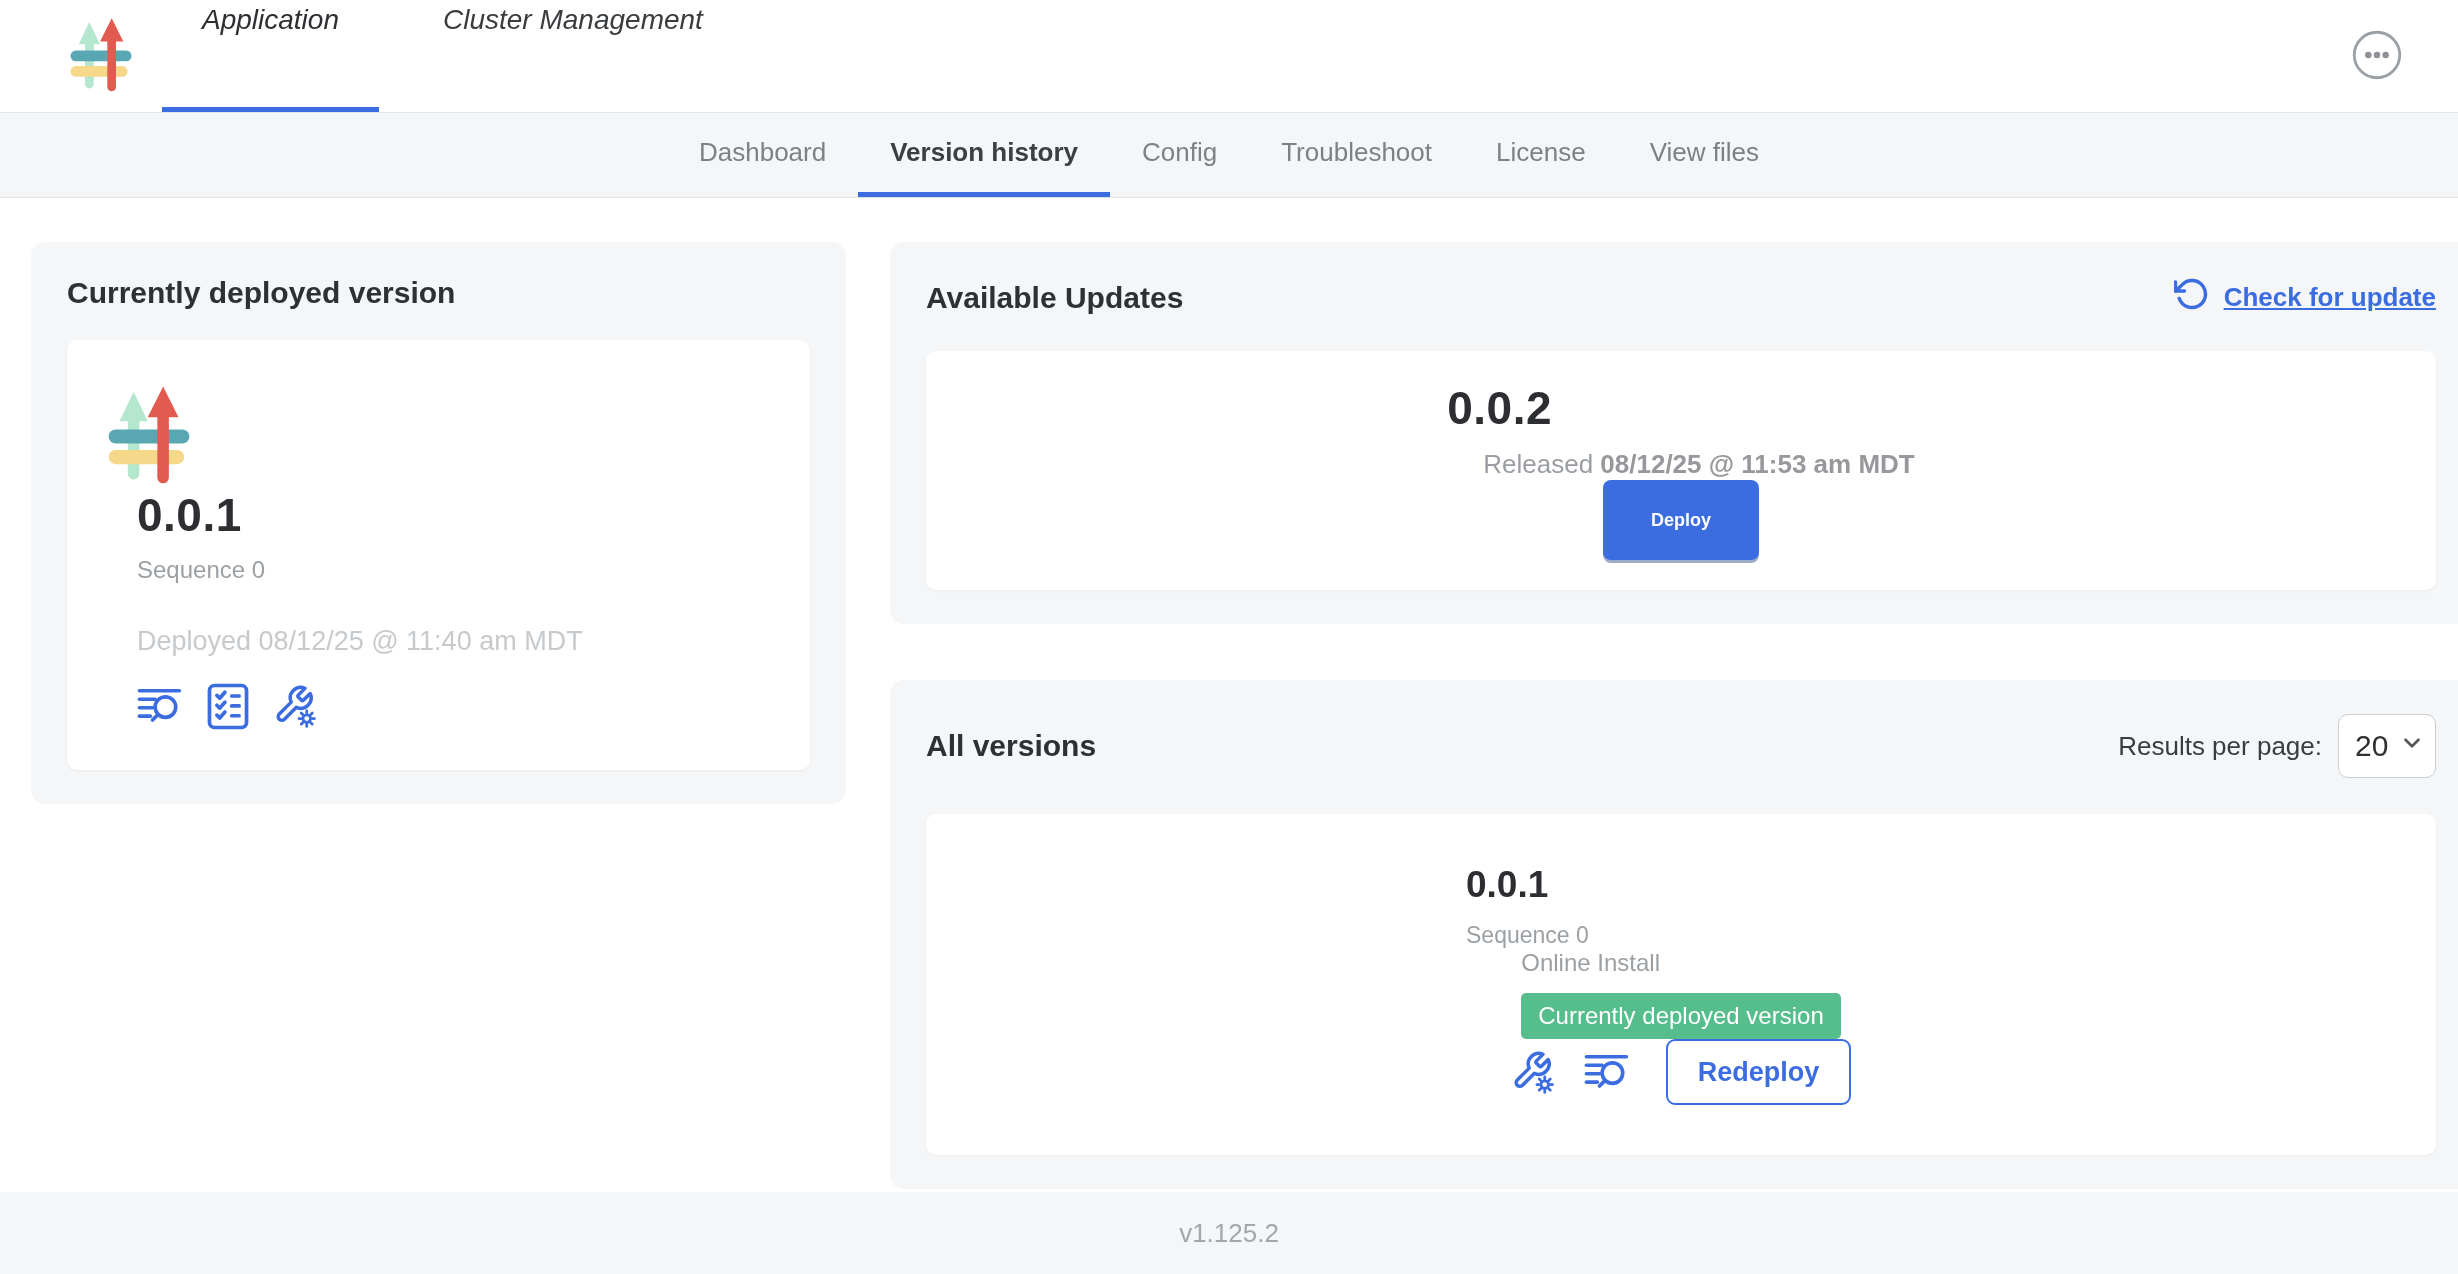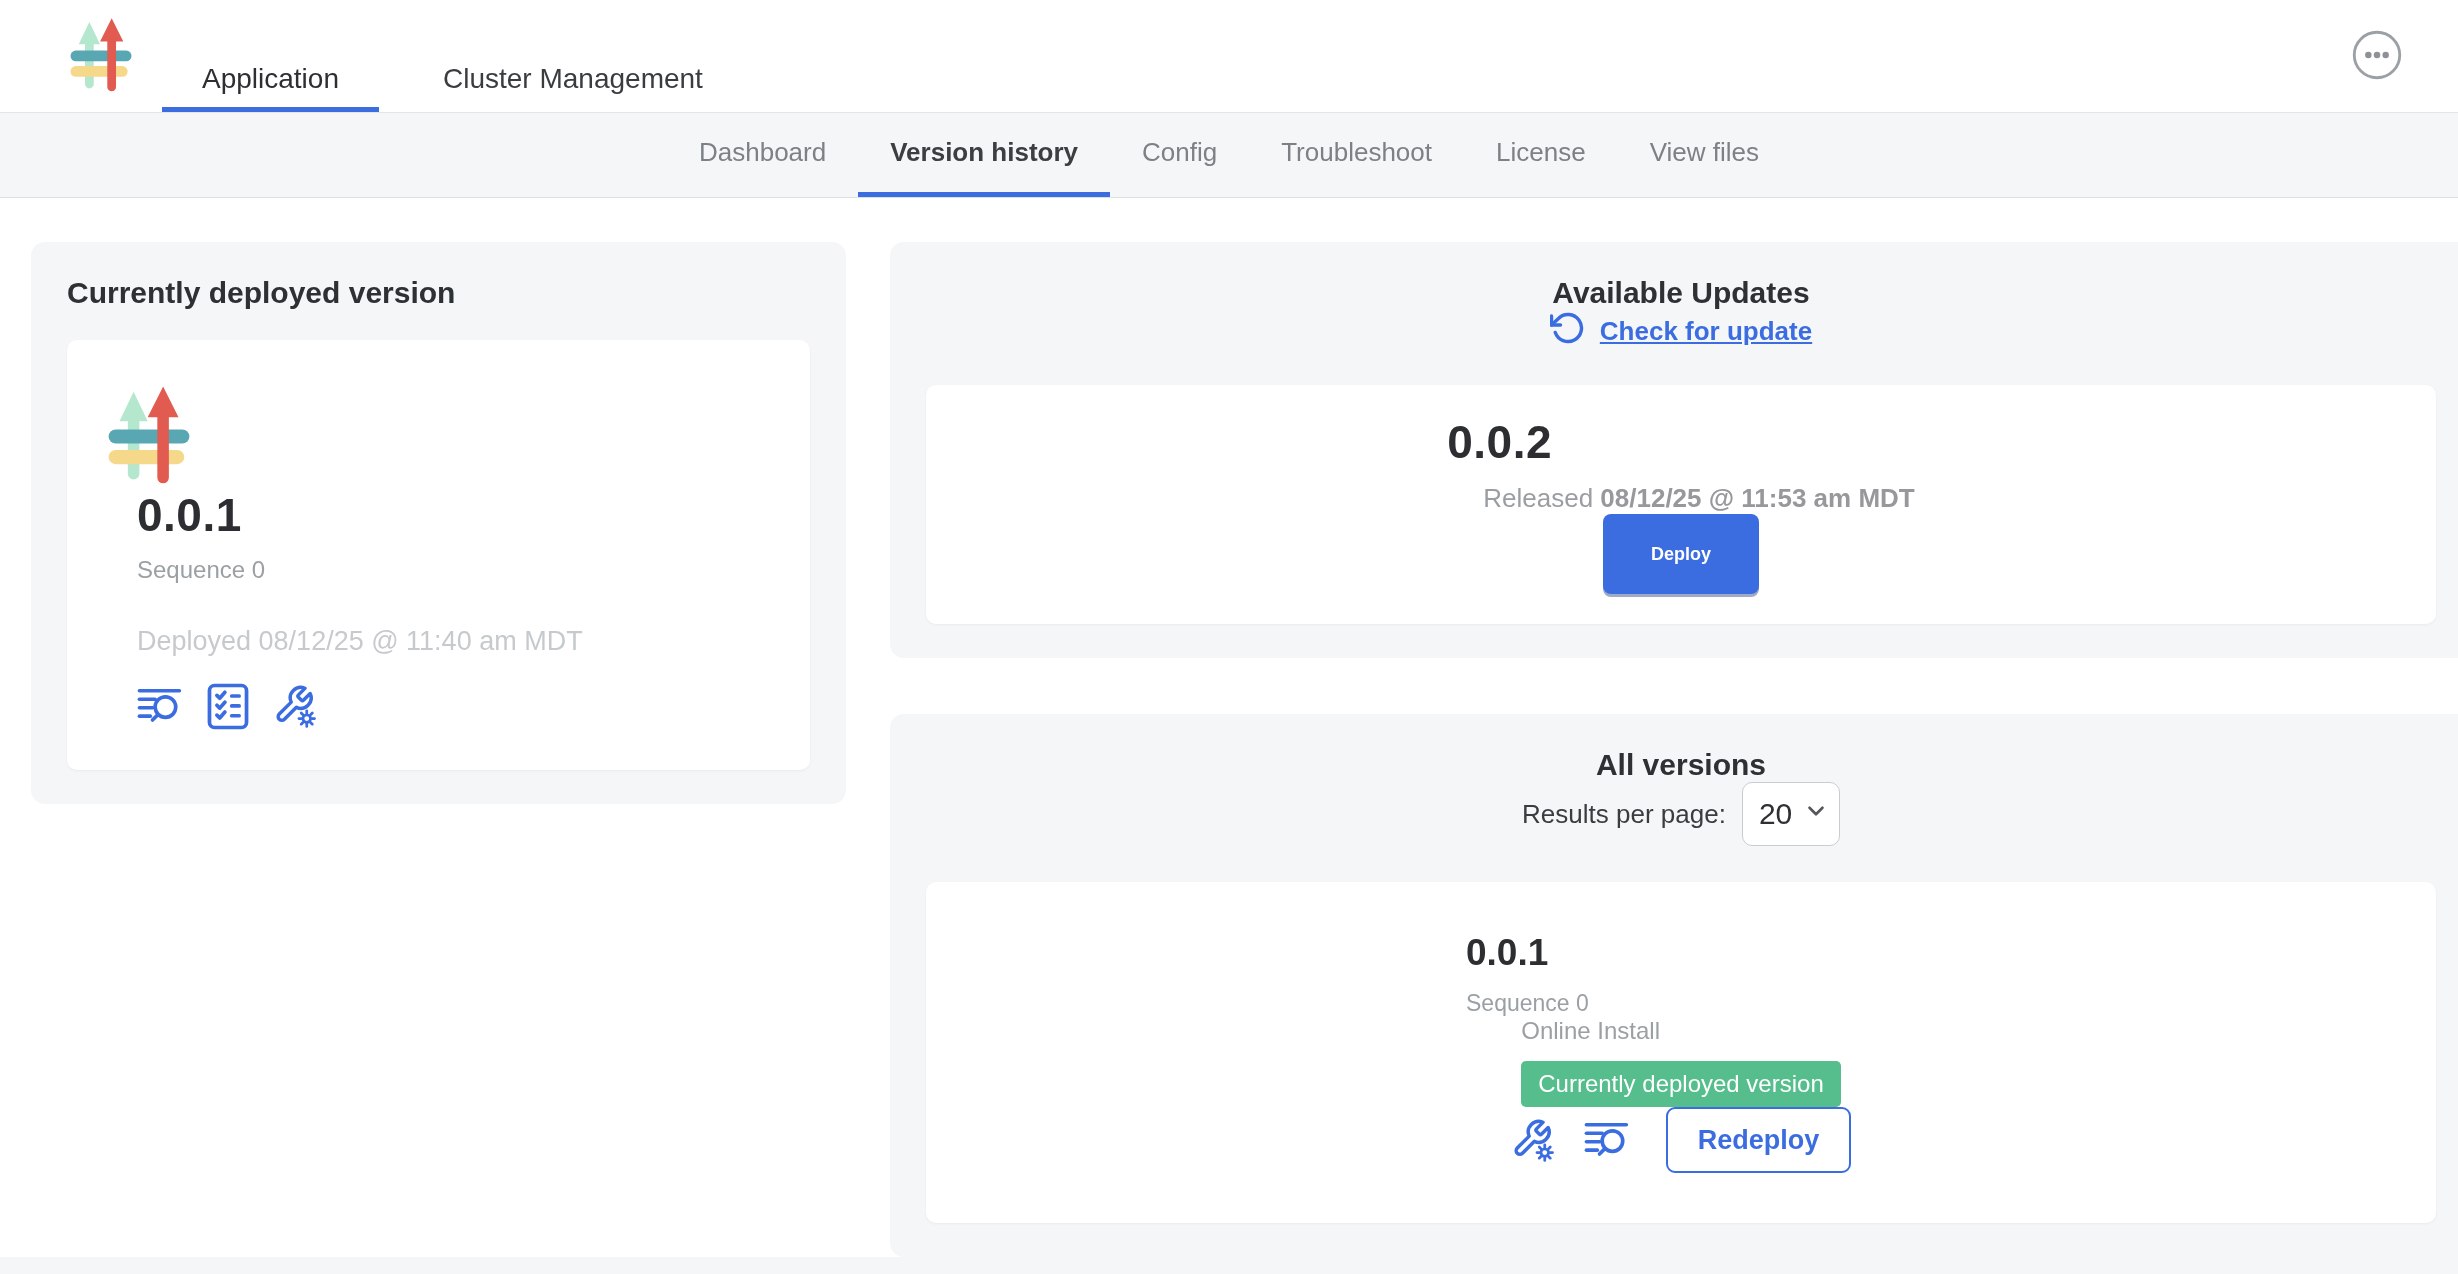--- a/index.html
+++ b/index.html
@@ -6,22 +6,22 @@
   html,body { background:#fff; }
   body { font-family:"Liberation Sans","DejaVu Sans",sans-serif; color:#34373a; }
   .app { position:relative; width:2458px; height:1274px; background:#fff; overflow:hidden;
          display:flex; flex-direction:column; }
 
   
   header.topbar { height:113px; background:#fff; border-bottom:1px solid #e3e6e9;
                   display:flex; align-items:stretch; flex:0 0 auto; }
   .logo-wrap { display:flex; align-items:center; padding:0 30px 0 70px; }
   .header-tabs { display:flex; align-items:stretch; gap:24px; }
-  .htab { display:flex; align-items:flex-end; padding:12px 40px; font-size:28px; color:#3a3d40;
-          border-bottom:5px solid transparent; cursor:pointer; }
+  .htab { display:flex; align-items:flex-start; padding:4px 40px; font-size:28px; color:#3a3d40;
+          border-bottom:5px solid transparent; cursor:pointer;font-style:italic; }
   .htab.active { color:#2d2f32; border-bottom-color:#3B6CE0; }
   .menu-btn { margin-left:auto; margin-right:54px; align-self:center; width:54px; height:54px;
               background:none; border:none; cursor:pointer; display:flex; align-items:center; justify-content:center; }
 
   
   nav.subnav { height:85px; background:#f4f6f8; border-bottom:1px solid #dde1e4;
                display:flex; justify-content:center; flex:0 0 auto; }
   .stab { display:flex; align-items:center; padding:0 32px; font-size:26px; color:#7d8185;
           border-bottom:5px solid transparent; cursor:pointer; }
   .stab.active { color:#3c3f42; font-weight:700; border-bottom-color:#3B6CE0; }
@@ -36,21 +36,21 @@
   .left-card h2 { margin-bottom:30px; }
   .deployed-inner { display:flex; align-items:flex-start; padding:44px 36px 40px 40px; }
   .deployed-meta { margin-left:30px; }
   .version-big { font-size:46px; font-weight:700; color:#2c2e31; letter-spacing:.5px; }
   .seq { font-size:24px; color:#9ba0a4; margin-top:14px; }
   .deployed-line { font-size:27px; color:#c6cacd; margin-top:42px; }
   .icon-row { display:flex; align-items:center; gap:24px; margin-top:26px; color:#3B6CE0; }
   .icon-btn { background:none; border:none; color:#3B6CE0; cursor:pointer; display:flex; align-items:center; padding:0; }
 
   .right-col { flex:1 1 auto; margin:44px -14px 0 44px; display:flex; flex-direction:column; gap:56px; }
-  .card-head { display:flex; align-items:center; justify-content:space-between;flex-direction:column; }
+  .card-head { display:flex; align-items:center; justify-content:space-between; }
   .check-link { display:flex; align-items:center; gap:14px; color:#3B6CE0; font-size:26px;
                 font-weight:700; text-decoration:underline; cursor:pointer; }
   .update-inner { margin-top:32px; padding:30px 36px; display:flex; align-items:center; justify-content:space-between; min-height:166px; }
   .released-line { font-size:26px; color:#9a9ea2; margin-top:14px;margin-left:36px; }
   .released-line b { font-weight:700; color:#96989b; }
   .deploy-btn { background:#3B6CE0; color:#fff; font-size:18px; font-weight:700;
                 border:none; border-radius:8px; height:80px; padding:0 48px;
                 box-shadow:0 3px 0 rgba(41,66,134,.45); cursor:pointer;
                 font-family:"Liberation Sans","DejaVu Sans",sans-serif; }
 

